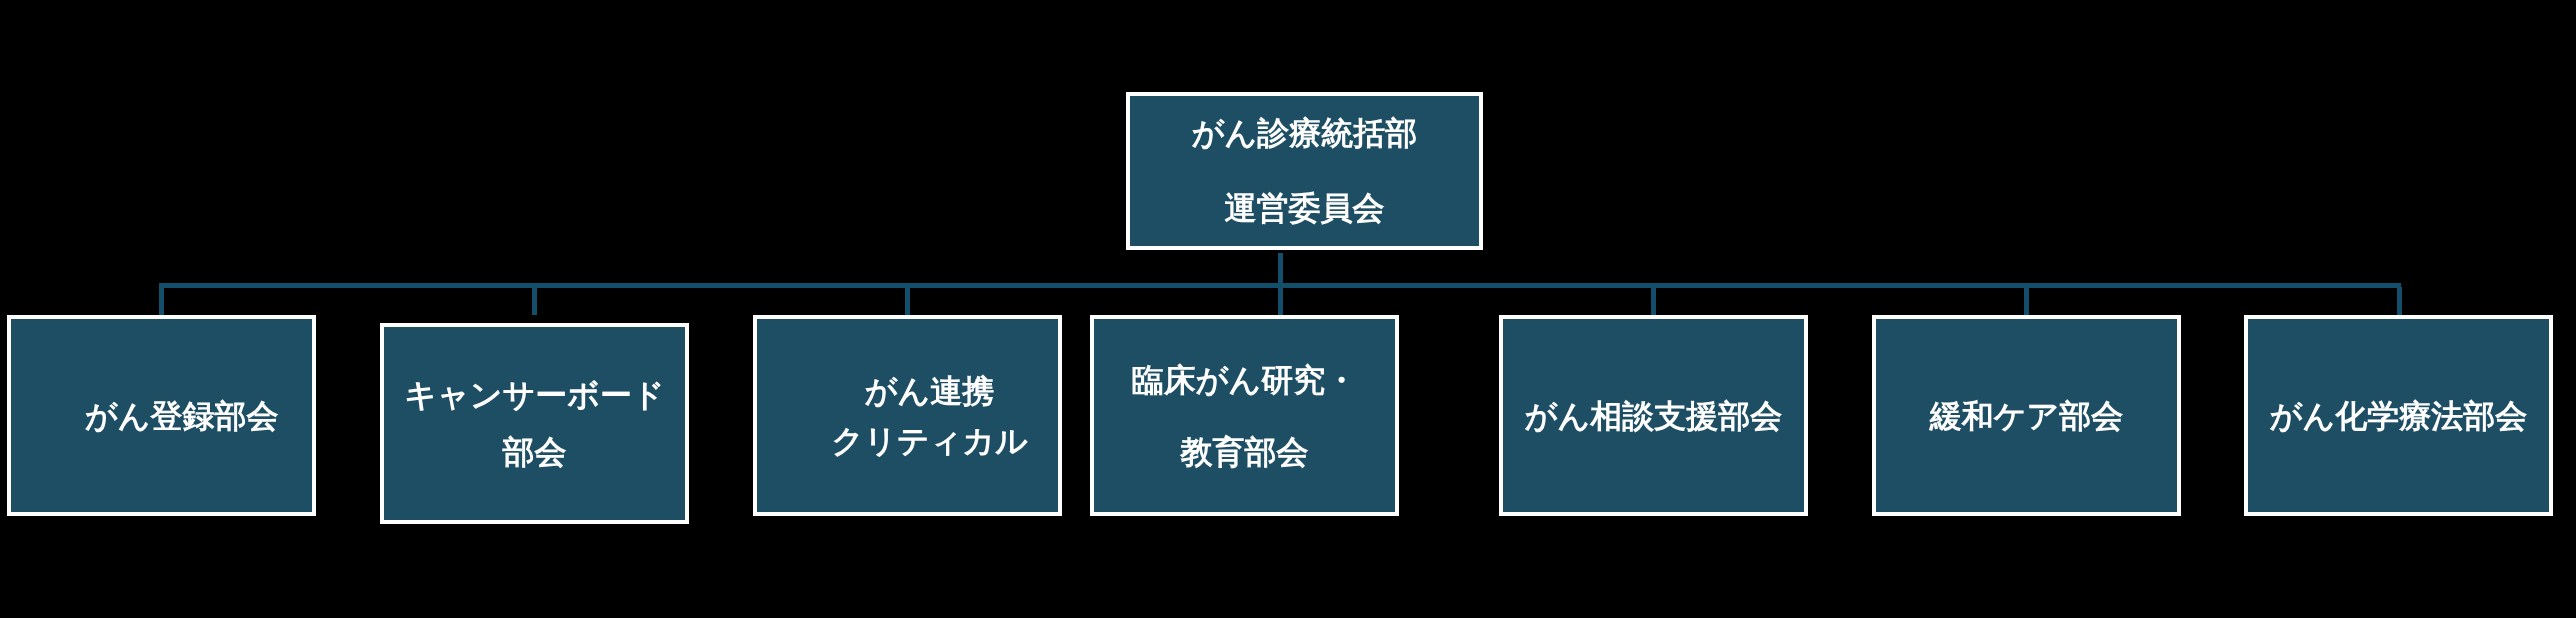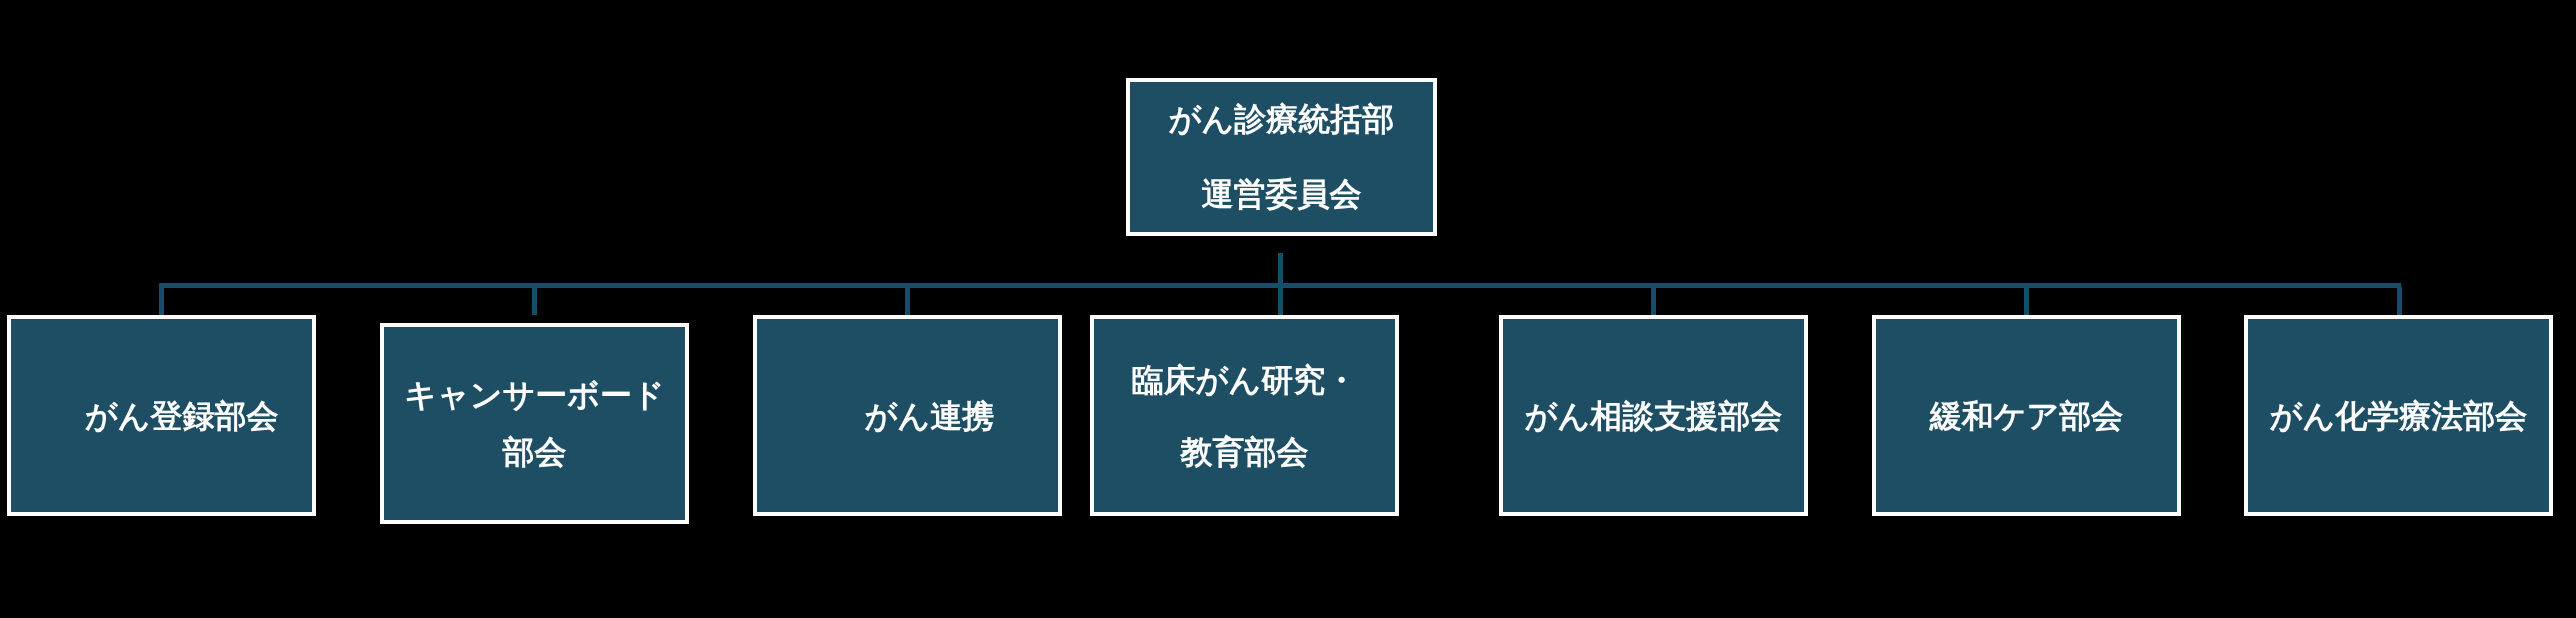--- a/index.html
+++ b/index.html
@@ -27,21 +27,21 @@
     display: flex;
     flex-direction: column;
     justify-content: center;
     align-items: center;
     text-align: center;
     font-weight: bold;
     font-size: 32px;
   }
   .node .line { line-height: 50px; white-space: nowrap; }
   .node .line:empty { display: none; }
-  .root { left: 1126px; top: 78px; width: 311px; height: 158px; }
+  .root { left: 1126px; top: 92px; width: 357px; height: 158px; }
   .root .line { line-height: 75px; }
   .child { top: 315px; width: 309px; height: 201px; }
   .c0 { left: 6.7px; padding-left: 41px; }
   .c1 { left: 380px; margin-top: 8px; }
   .c2 { left: 753px; padding-left: 44px; }
   .c3 { left: 1090px; }
   .c4 { left: 1499px; }
   .c5 { left: 1872px; }
   .c6 { left: 2244px; }
   .lh-86 .line { line-height: 57px; }
@@ -83,20 +83,21 @@
     <div class="line">がん登録部会</div>
   </div>
 
   <div class="node child c1 lh-86">
     <div class="line">キャンサーボード</div>
     <div class="line">部会</div>
   </div>
 
   <div class="node child c2 lh-75">
     <div class="line">がん連携</div>
+    <div class="line">クリティカル</div>
   </div>
 
   <div class="node child c3 lh-108">
     <div class="line">臨床がん研究・</div>
     <div class="line">教育部会</div>
   </div>
 
   <div class="node child c4">
     <div class="line">がん相談支援部会</div>
   </div>

